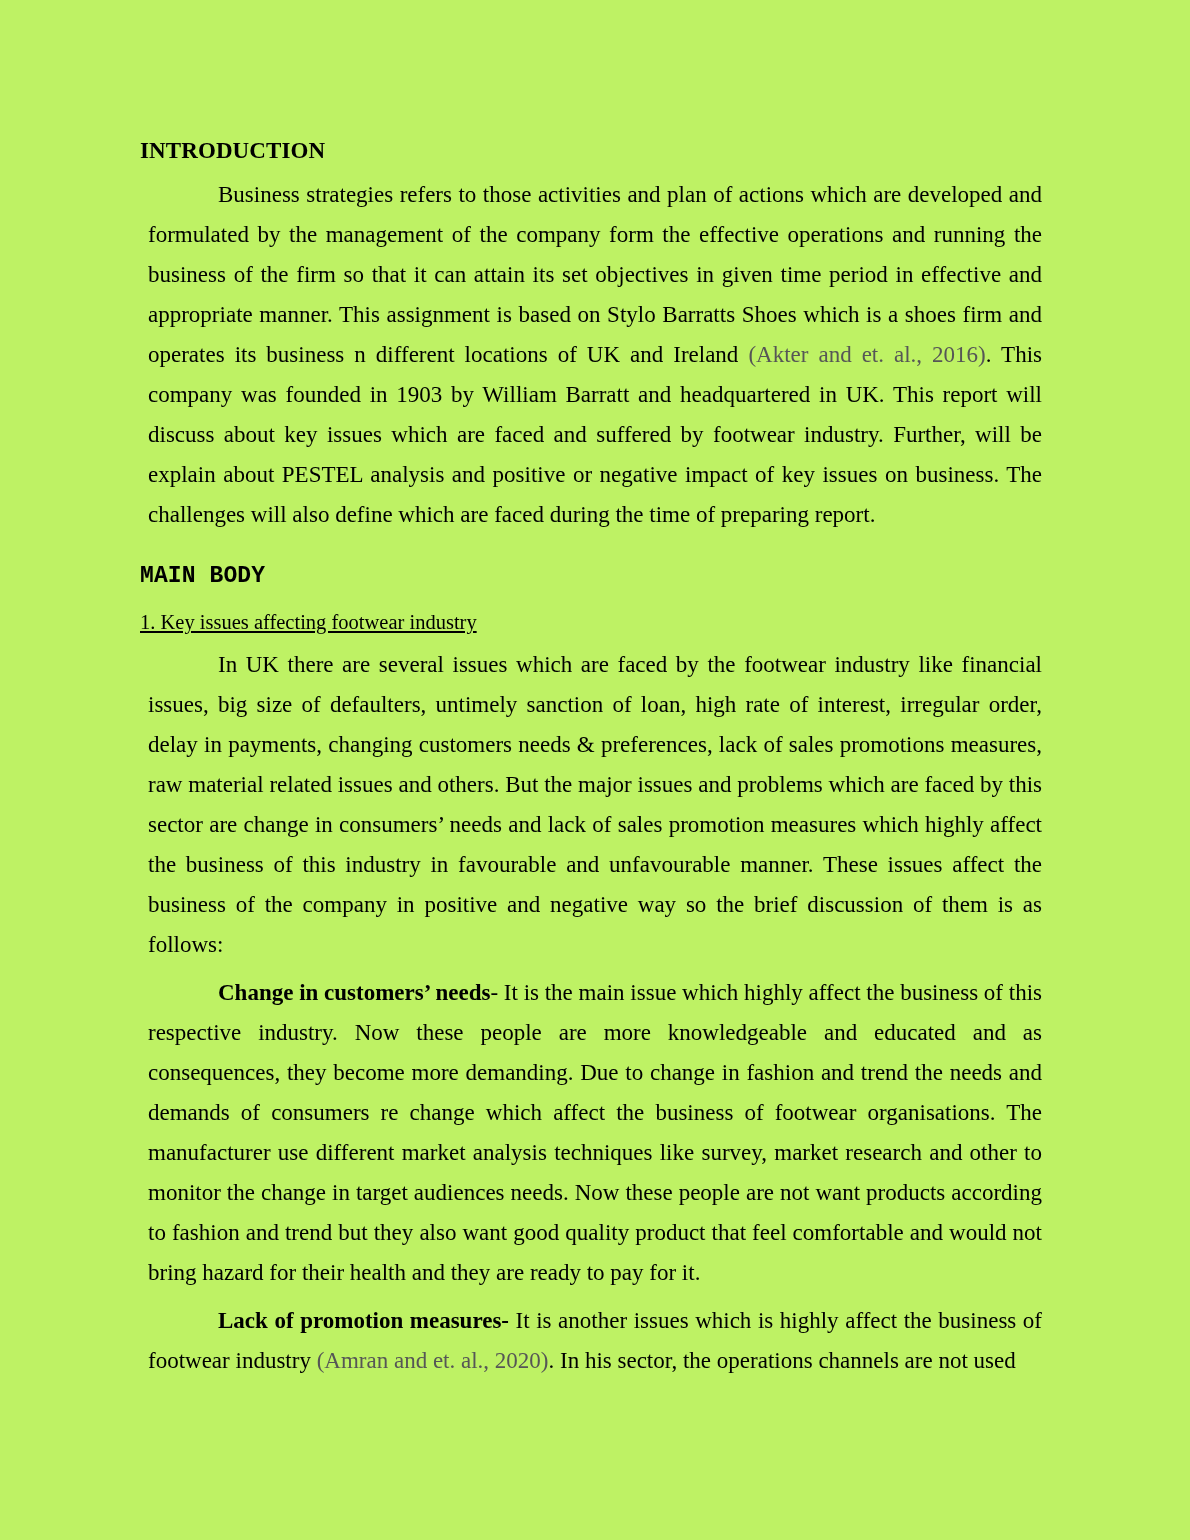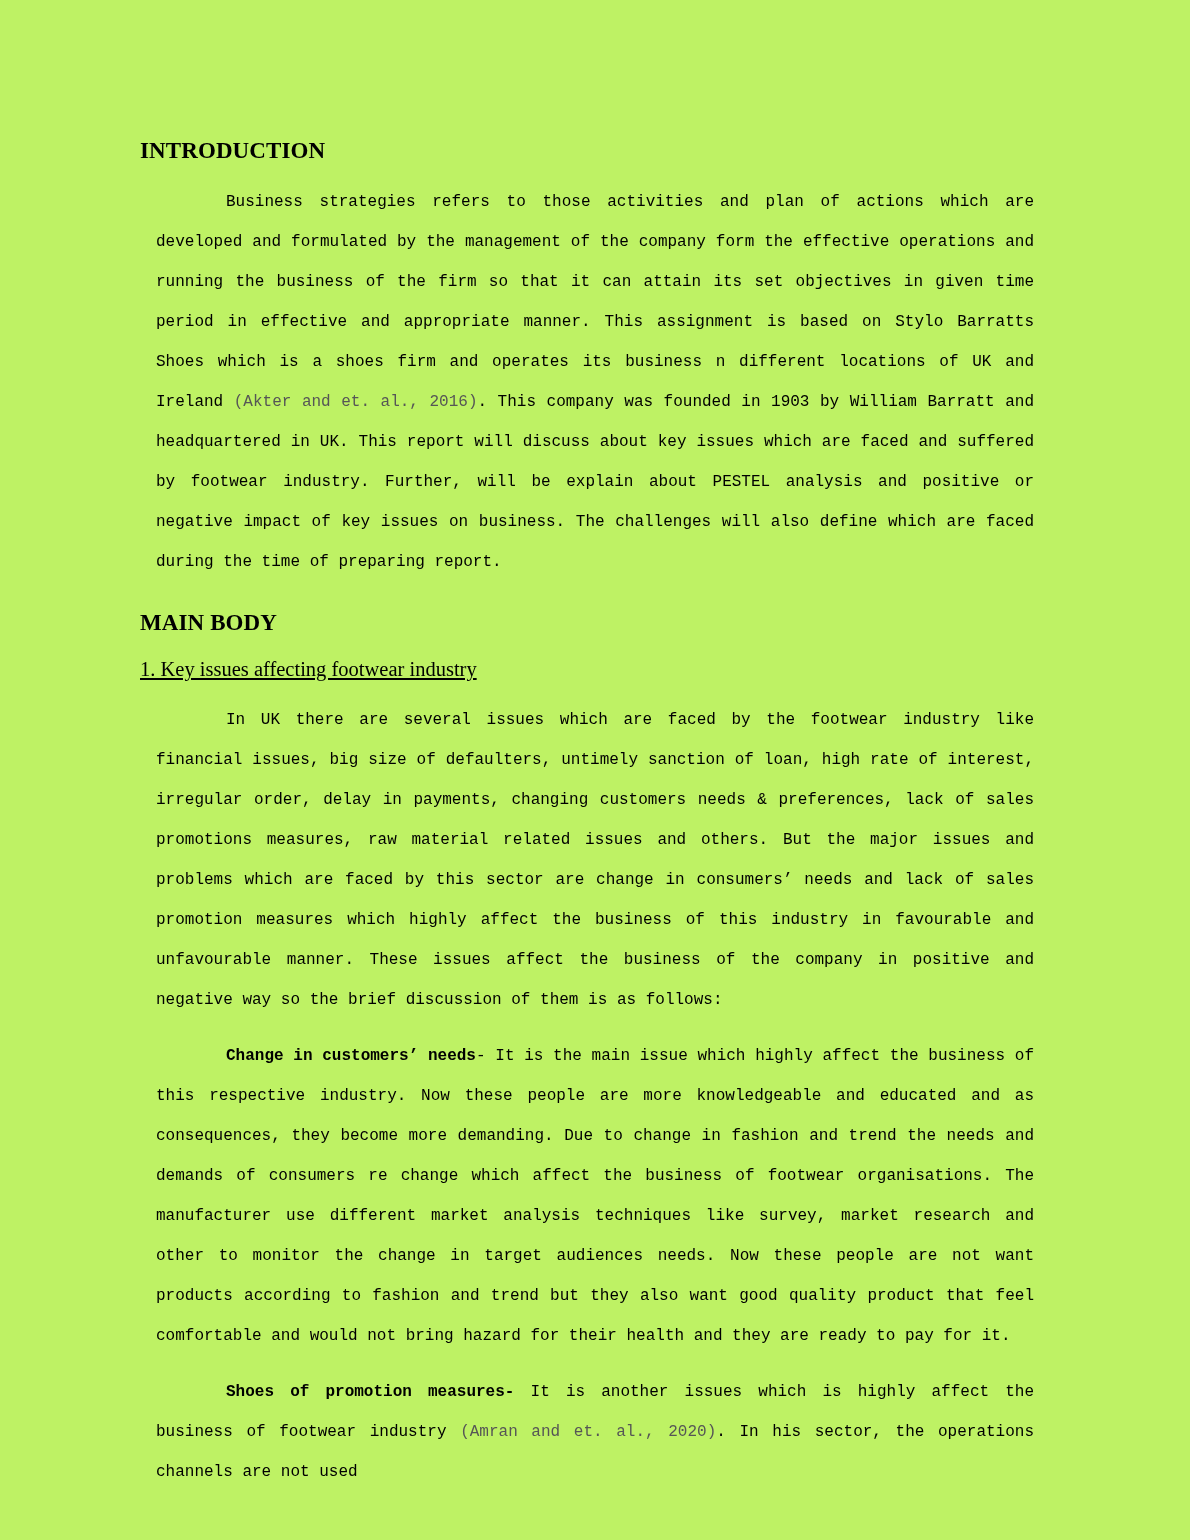--- a/index.html
+++ b/index.html
@@ -30,41 +30,41 @@
   h1.doc-heading {
     font-size: 23px;
     font-weight: bold;
     line-height: 30px;
     margin: 0 0 9px 0;
     letter-spacing: 0.1px;
     text-align: left;
   }
   h1.doc-heading.spaced-above {
     margin-top: 26px;
+    font-family: Liberation Mono, monospace;
   }
   h2.sub-heading {
     font-size: 20.5px;
     font-weight: normal;
     line-height: 30px;
     margin: 16px 0 8px 0;
     text-align: left;
   }
   h2.sub-heading .u {
     text-decoration: underline;
     text-underline-offset: 2px;
   }
   p.body-par {
-    font-size: 16px;
+    font-size: 23px;
     line-height: 40px;
-    margin: 16px;
+    margin: 8px;
     text-align: justify;
     text-justify: inter-word;
     text-indent: 70px;
     hyphens: none;
-    font-family: Liberation Mono, monospace;
   }
   p.body-par + p.body-par {
     margin-top: 0;
   }
   .bold {
     font-weight: bold;
   }
   .cite {
     color: #565656;
   }
@@ -88,17 +88,17 @@
 
     <p class="body-par">
       <span>In UK there are several issues which are faced by the footwear industry like financial issues, big size of defaulters, untimely sanction of loan, high rate of interest, irregular order, delay in payments, changing customers needs &amp; preferences, lack of sales promotions measures, raw material related issues and others. But the major issues and problems which are faced by this sector are change in consumers’ needs and lack of sales promotion measures which highly affect the business of this industry in favourable and unfavourable manner. These issues affect the business of the company in positive and negative way so the brief discussion of them is as follows:</span>
     </p>
 
     <p class="body-par">
       <span class="bold">Change in customers’ needs</span><span>- It is the main issue which highly affect the business of this respective industry. Now these people are more knowledgeable and educated and as consequences, they become more demanding. Due to change in fashion and trend the needs and demands of consumers re change which affect the business of footwear organisations. The manufacturer use different market analysis techniques like survey, market research and other to monitor the change in target audiences needs. Now these people are not want products according to fashion and trend but they also want good quality product that feel comfortable and would not bring hazard for their health and they are ready to pay for it.</span>
     </p>
 
     <p class="body-par">
-      <span class="bold">Shoes of promotion measures-</span><span> It is another issues which is highly affect the business of footwear industry </span><span class="cite">(Amran and et. al., 2020)</span><span>. In his sector, the operations channels are not used</span>
+      <span class="bold">Lack of promotion measures-</span><span> It is another issues which is highly affect the business of footwear industry </span><span class="cite">(Amran and et. al., 2020)</span><span>. In his sector, the operations channels are not used</span>
     </p>
 
   </div>
 </div>
 
 </body></html>

